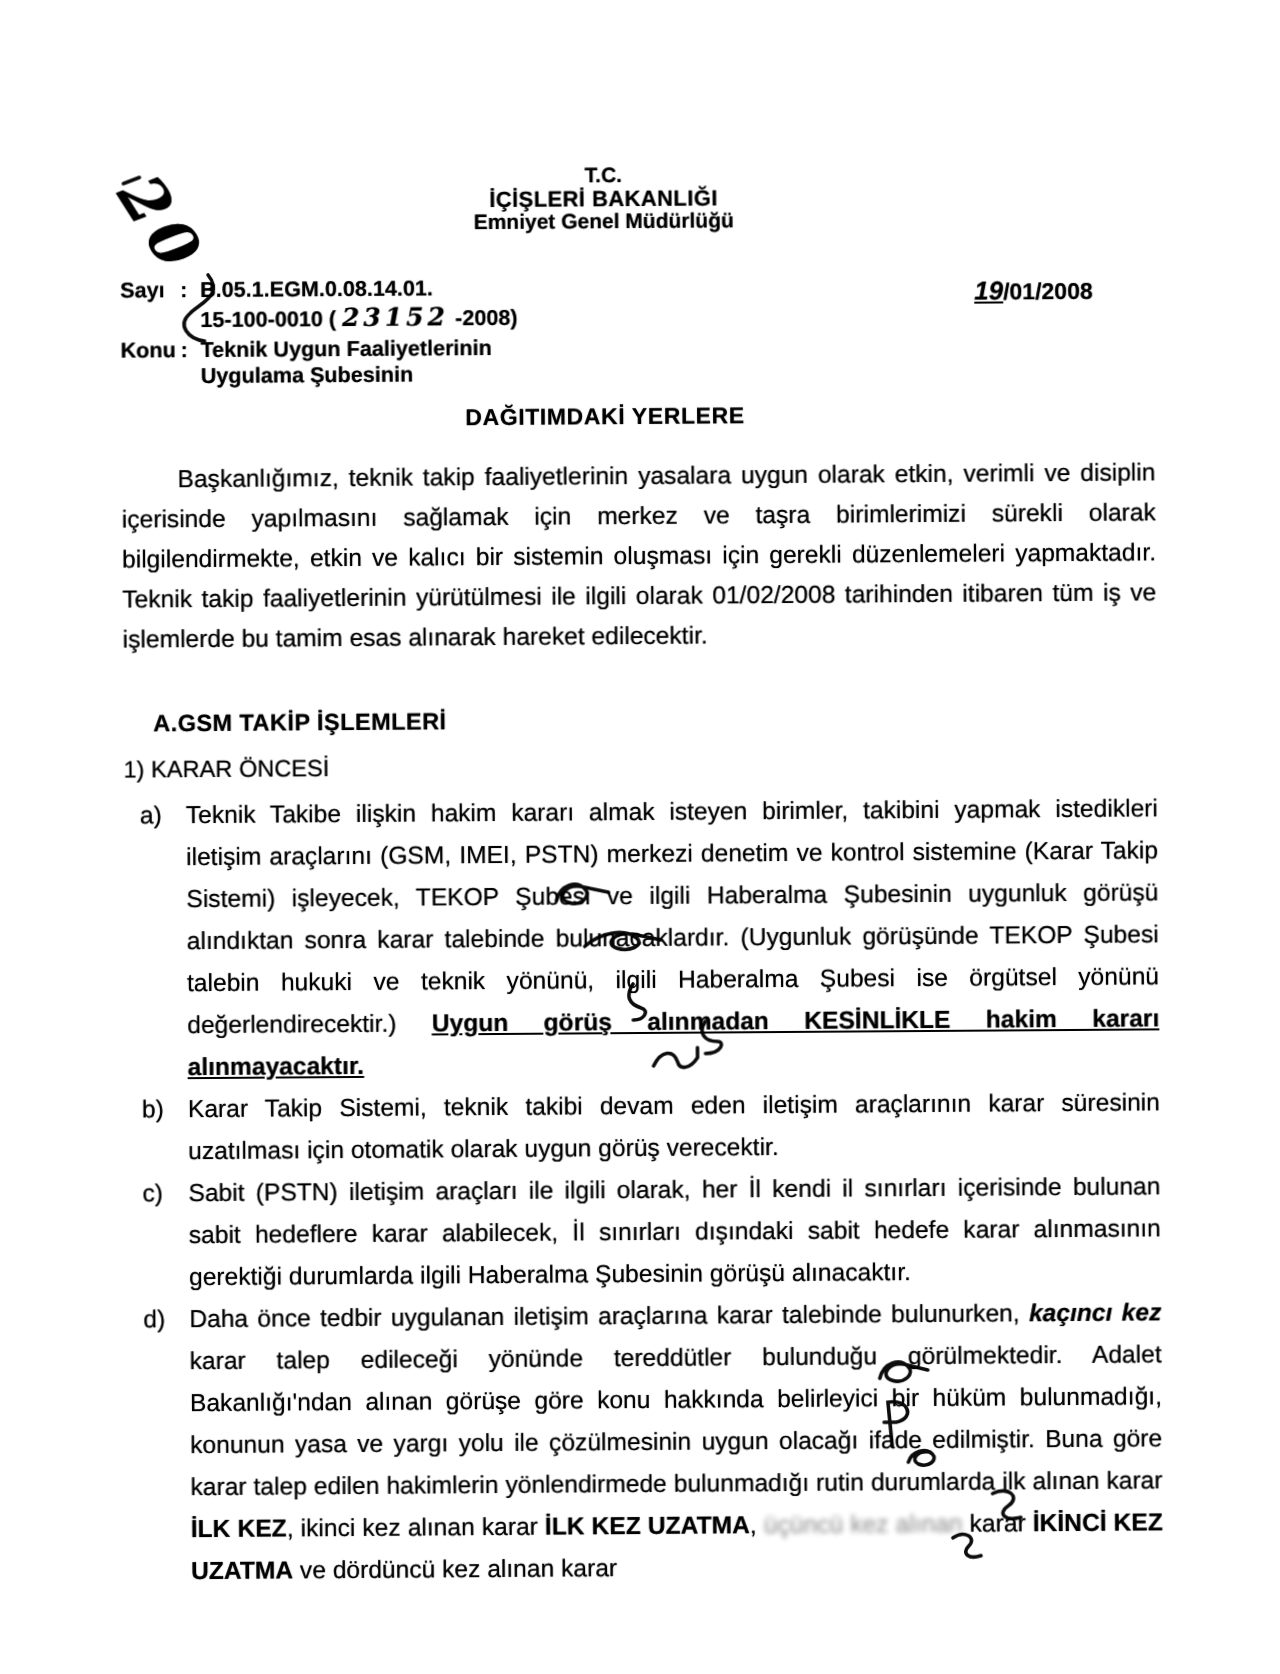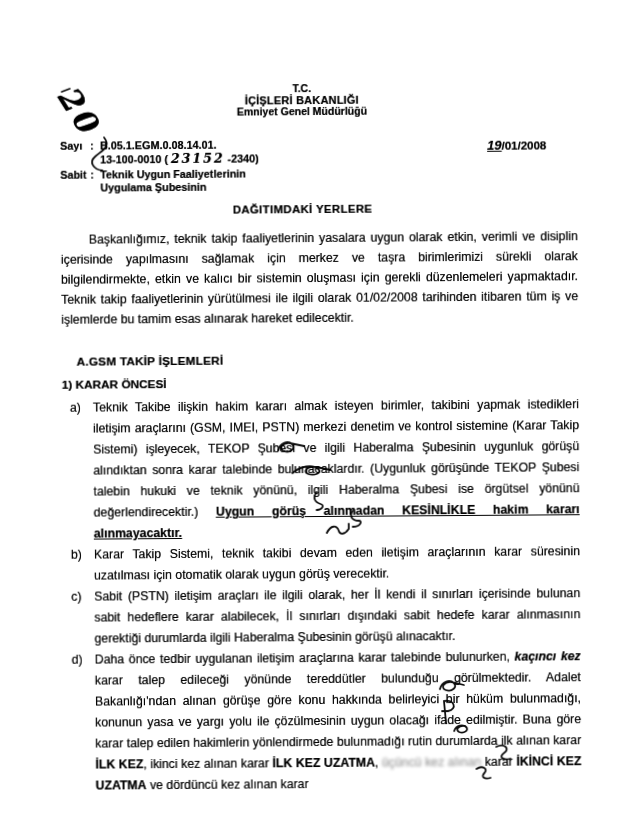--- a/index.html
+++ b/index.html
@@ -27,21 +27,21 @@
   .mrow{display:flex;margin-bottom:2px;}
   .mlabel{width:30px;flex:none;}
   .mcolon{width:10px;flex:none;}
   .mval{flex:1;}
   .hand-inline{font-family:"DejaVu Serif",serif;font-style:italic;font-size:12.5px;letter-spacing:2px;}
   .date{position:absolute;top:139px;left:489px;font-size:11.5px;font-weight:bold;}
   .date .day{font-style:italic;text-decoration:underline;font-size:13px;}
   .addressee{position:absolute;top:203px;left:0;width:608px;text-align:center;font-weight:bold;font-size:11.5px;letter-spacing:0.3px;}
   .intro{position:absolute;top:228px;left:62px;width:517px;font-size:12.3px;line-height:20px;text-align:justify;text-indent:28px;margin:0;}
   .sec-title{position:absolute;top:353px;left:77px;font-weight:bold;font-size:11.8px;letter-spacing:0.2px;}
-  .sub-title{position:absolute;top:376px;left:62px;font-weight:bold;font-size:11.8px;}
+  .sub-title{position:absolute;top:376px;left:62px;font-weight:normal;font-size:11.8px;}
   .item{position:absolute;left:70px;width:509px;display:flex;font-size:12.3px;line-height:21px;}
   .item .lbl{width:23px;flex:none;}
   .item .txt{flex:1;text-align:justify;}
   .item-a{top:396px;}
   .item-b{top:543px;}
   .item-c{top:585px;}
   .item-d{top:648px;}
   .ul-bold{font-weight:bold;text-decoration:underline;}
   .b{font-weight:bold;}
   .i{font-style:italic;font-weight:bold;}
@@ -62,25 +62,25 @@
     </div>
 
     <div class="hand-num">20</div>
 
     <div class="meta">
       <div class="mrow">
         <span class="mlabel">Sayı</span>
         <span class="mcolon">:</span>
         <span class="mval">
           <span>B.05.1.EGM.0.08.14.01.</span><br>
-          <span>13-100-0010 ( </span><span class="hand-inline">23152</span><span> -2340)</span>
+          <span>15-100-0010 ( </span><span class="hand-inline">23152</span><span> -2008)</span>
         </span>
       </div>
       <div class="mrow">
-        <span class="mlabel">Sabit</span>
+        <span class="mlabel">Konu</span>
         <span class="mcolon">:</span>
         <span class="mval">
           <span>Teknik Uygun Faaliyetlerinin</span><br>
           <span>Uygulama Şubesinin</span>
         </span>
       </div>
     </div>
 
     <div class="date"><span class="day">19</span><span>/01/2008</span></div>
 

